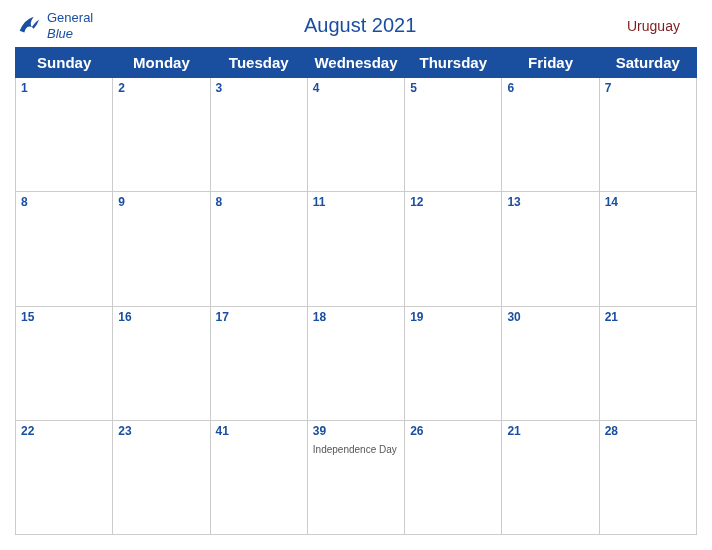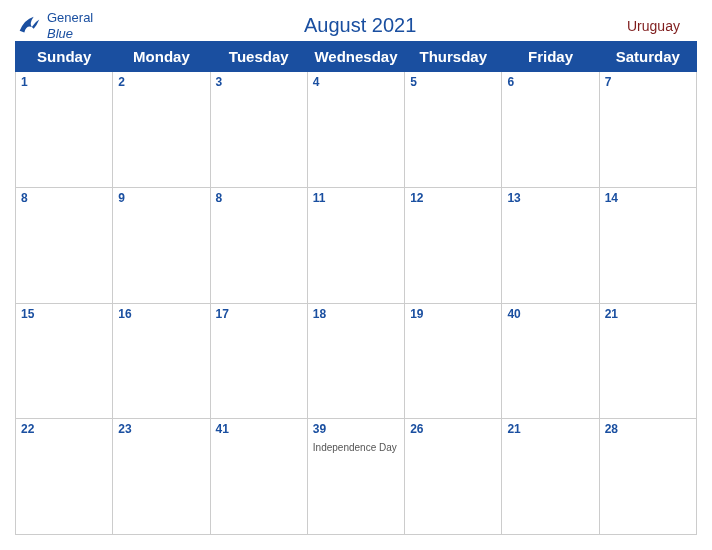--- a/index.html
+++ b/index.html
@@ -10,20 +10,21 @@
       height: 550px;
       display: flex;
       flex-direction: column;
       padding: 10px 15px 15px;
     }
 
     .header-top {
       display: flex;
       justify-content: space-between;
       align-items: center;
+      margin-bottom: 6px;
     }
 
     .logo {
       display: flex;
       align-items: center;
       gap: 4px;
     }
 
     .logo-text {
       font-size: 13px;
@@ -184,21 +185,21 @@
         <td>
           <span class="day-number">17</span>
         </td>
         <td>
           <span class="day-number">18</span>
         </td>
         <td>
           <span class="day-number">19</span>
         </td>
         <td>
-          <span class="day-number">40</span>
+          <span class="day-number">30</span>
         </td>
         <td>
           <span class="day-number">21</span>
         </td>
       </tr>
       <tr class="week-row">
         <td>
           <span class="day-number">22</span>
         </td>
         <td>

